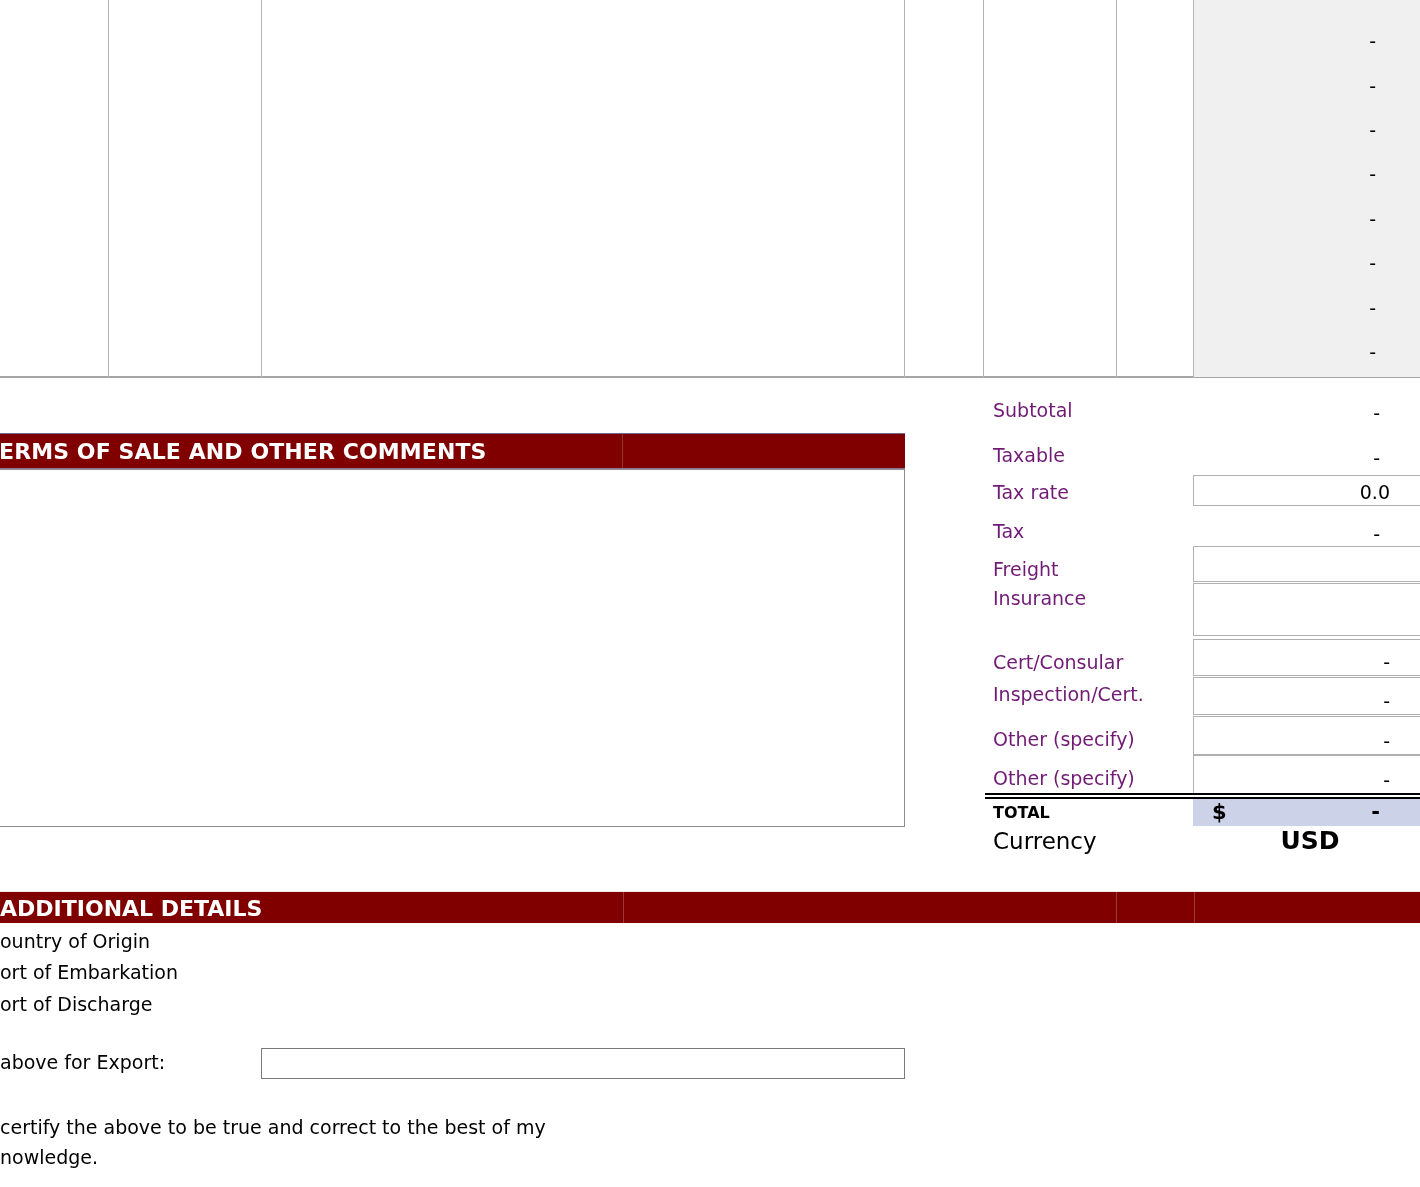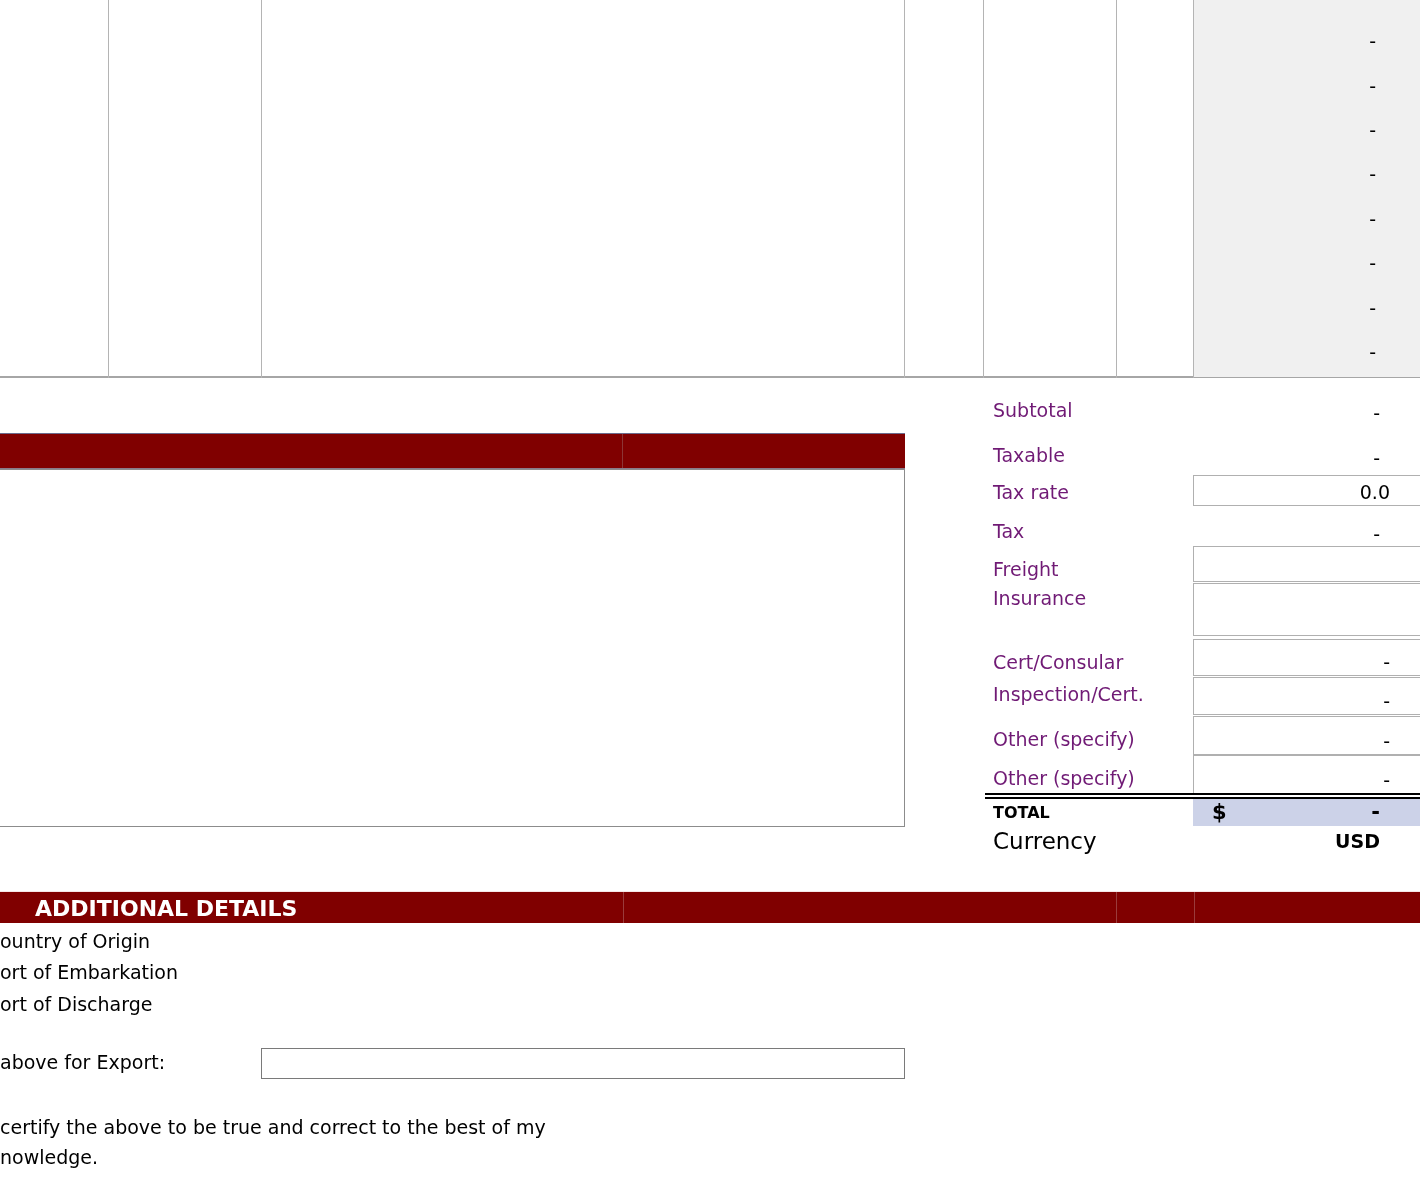--- a/index.html
+++ b/index.html
@@ -153,23 +153,23 @@
     line-height: 27px;
   }
   #currency-label {
     left: 993px; top: 828px;
     font-size: 23px;
     line-height: 26px;
   }
   #currency-code {
     left: 1240px; top: 828px;
     width: 140px;
-    text-align: right;
-    font-weight: bold;
-    font-size: 19px;
+    text-align: center;
+    font-weight: bold;
+    font-size: 25px;
     line-height: 26px;
   }
 
   
   #details-band {
     left: 0; top: 891px;
     width: 1420px; height: 31px;
     background: #800000;
     border-top: 1px solid #f6e7e7;
   }
@@ -179,21 +179,20 @@
     background: #9a3b3b;
   }
   #details-title {
     position: absolute;
     left: 0; top: 50%;
     transform: translateY(-50%);
     color: #ffffff;
     font-weight: bold;
     font-size: 22px;
     white-space: nowrap;
-    padding-left: 35px;
   }
   .detail-row {
     position: absolute;
     left: 0;
     font-size: 19px;
     line-height: 1;
     white-space: nowrap;
   }
 
   
@@ -236,20 +235,21 @@
   <div class="amount-dash" style="top:122px">-</div>
   <div class="amount-dash" style="top:166px">-</div>
   <div class="amount-dash" style="top:211px">-</div>
   <div class="amount-dash" style="top:255px">-</div>
   <div class="amount-dash" style="top:300px">-</div>
   <div class="amount-dash" style="top:344px">-</div>
 </div>
 
 <div class="abs" id="terms-band">
   <div class="band-split"></div>
+  <div id="terms-title">ERMS OF SALE AND OTHER COMMENTS</div>
 </div>
 <div class="abs" id="terms-box"></div>
 
 <div class="tot-label" style="top:396px">Subtotal</div>
 <div class="tot-dash" style="top:404px">-</div>
 
 <div class="tot-label" style="top:441px">Taxable</div>
 <div class="tot-dash" style="top:449px">-</div>
 
 <div class="tot-label" style="top:478px">Tax rate</div>

